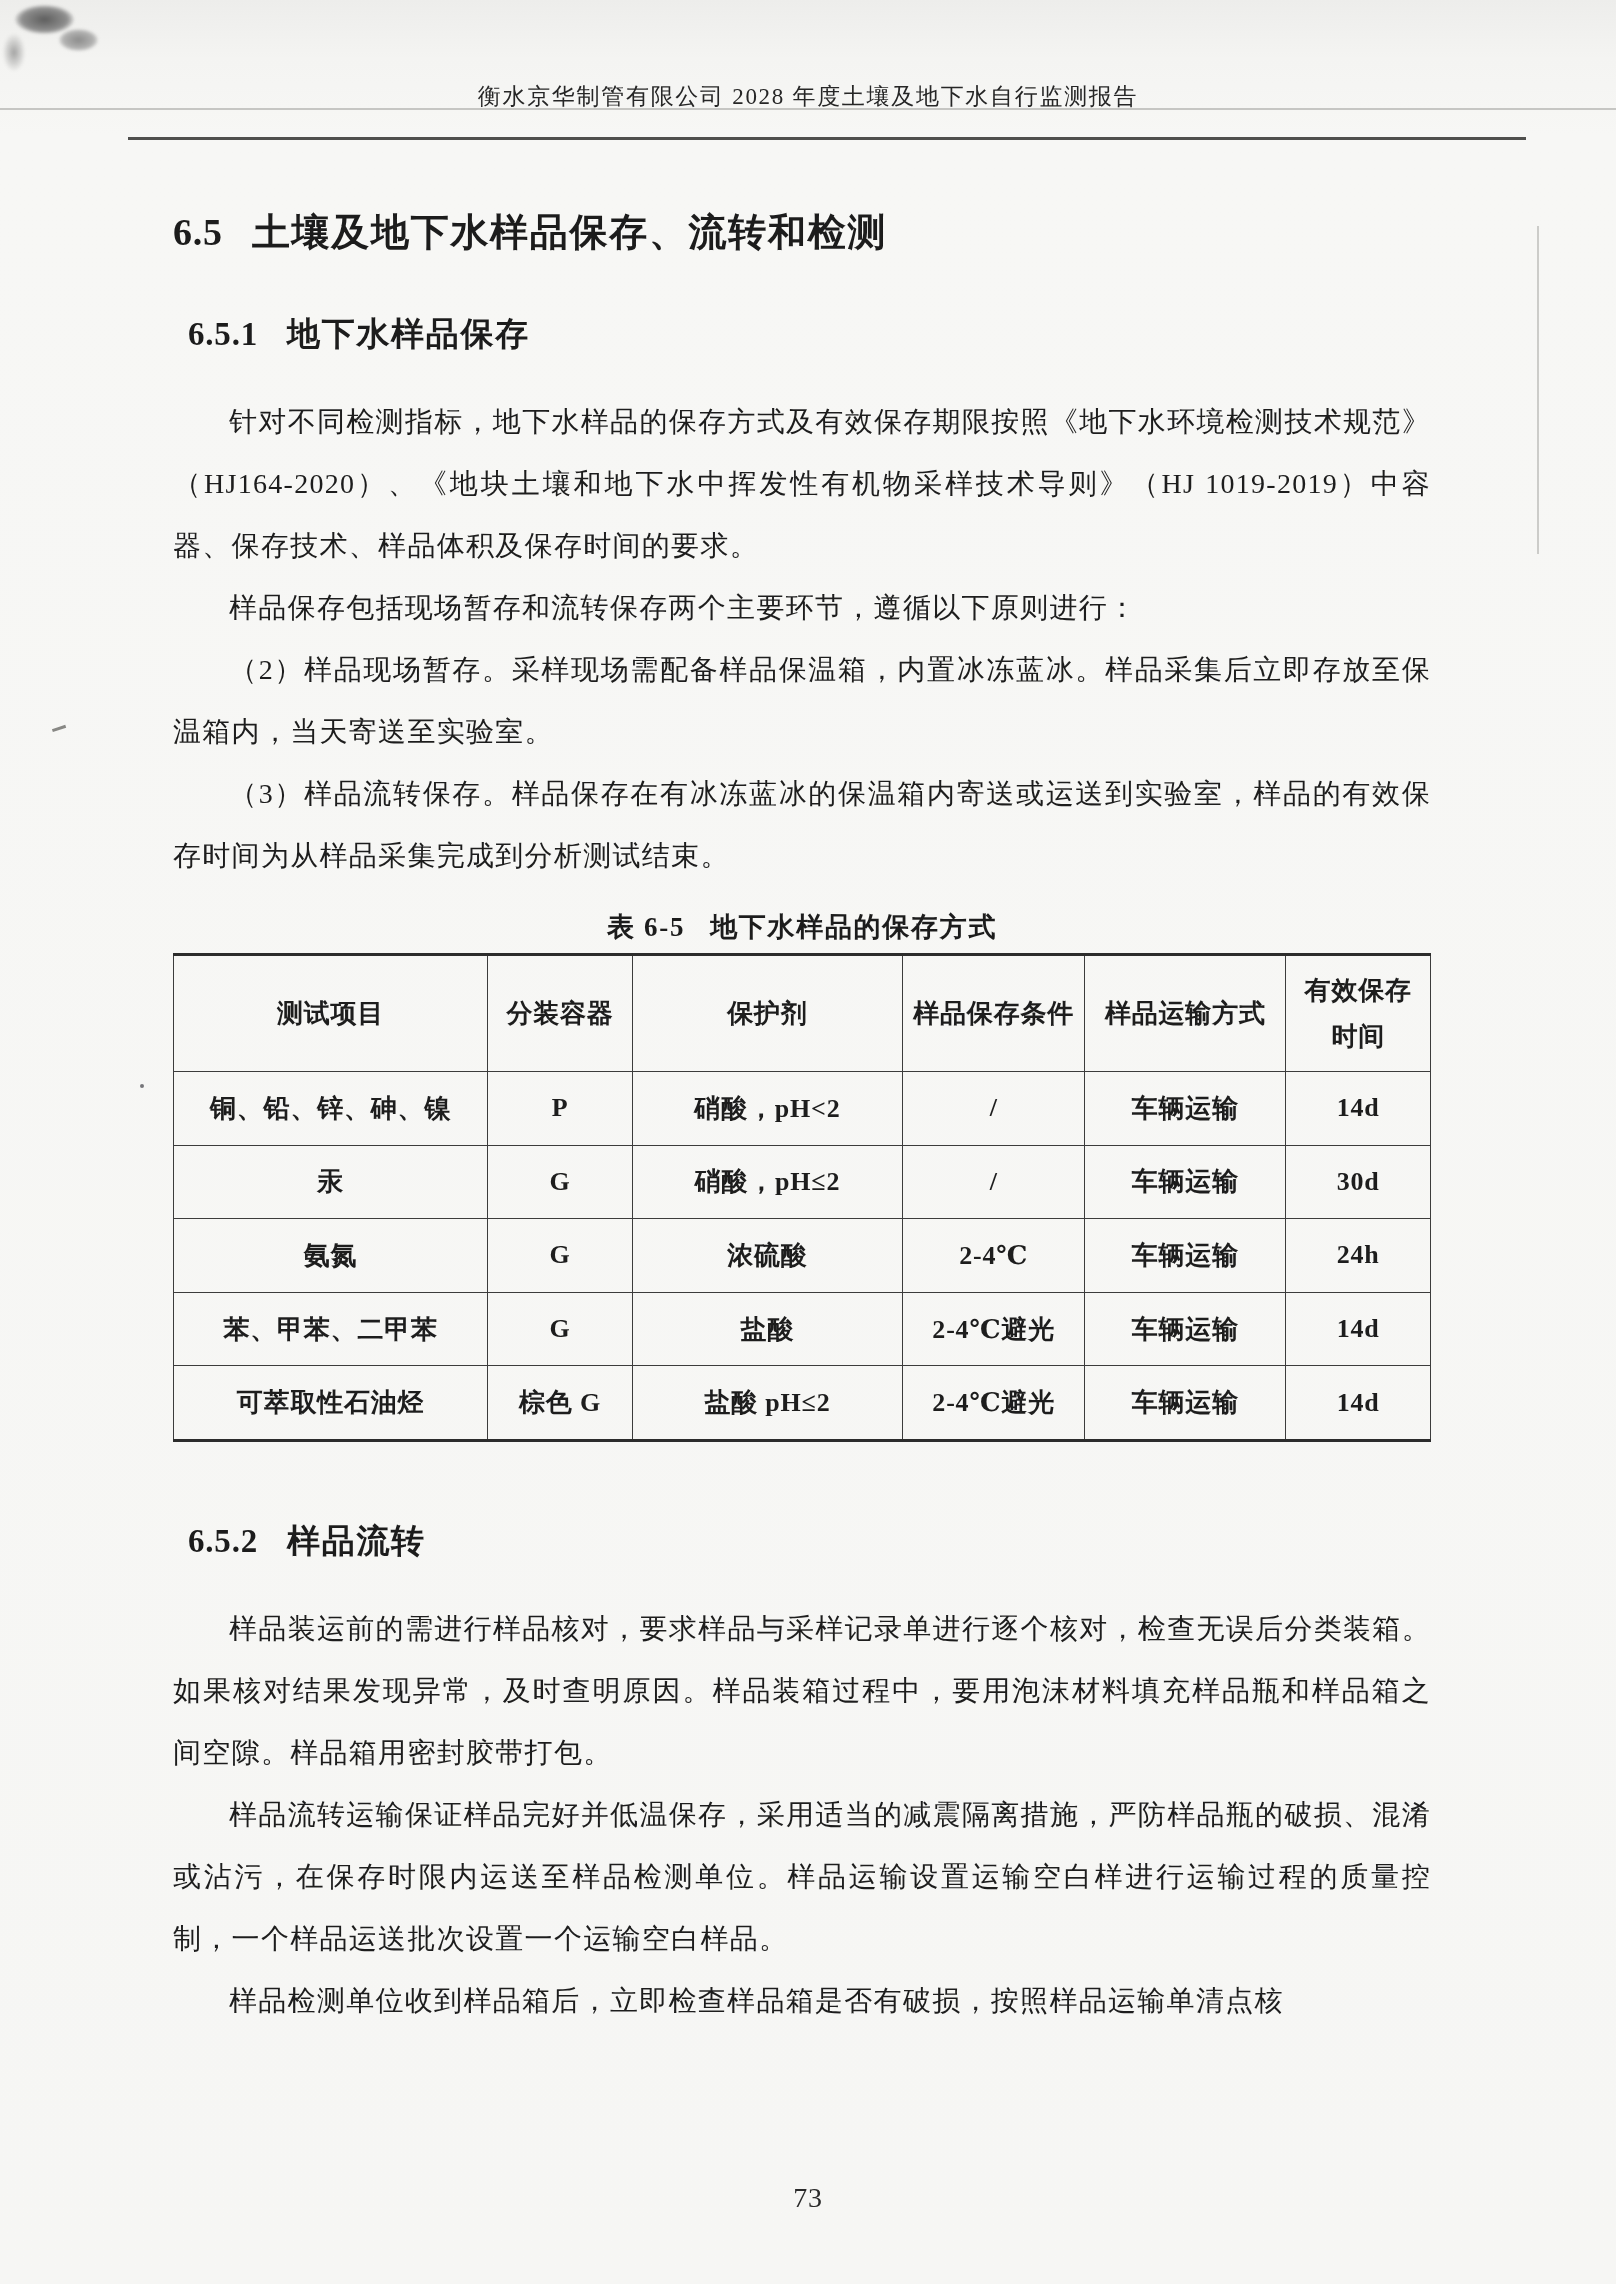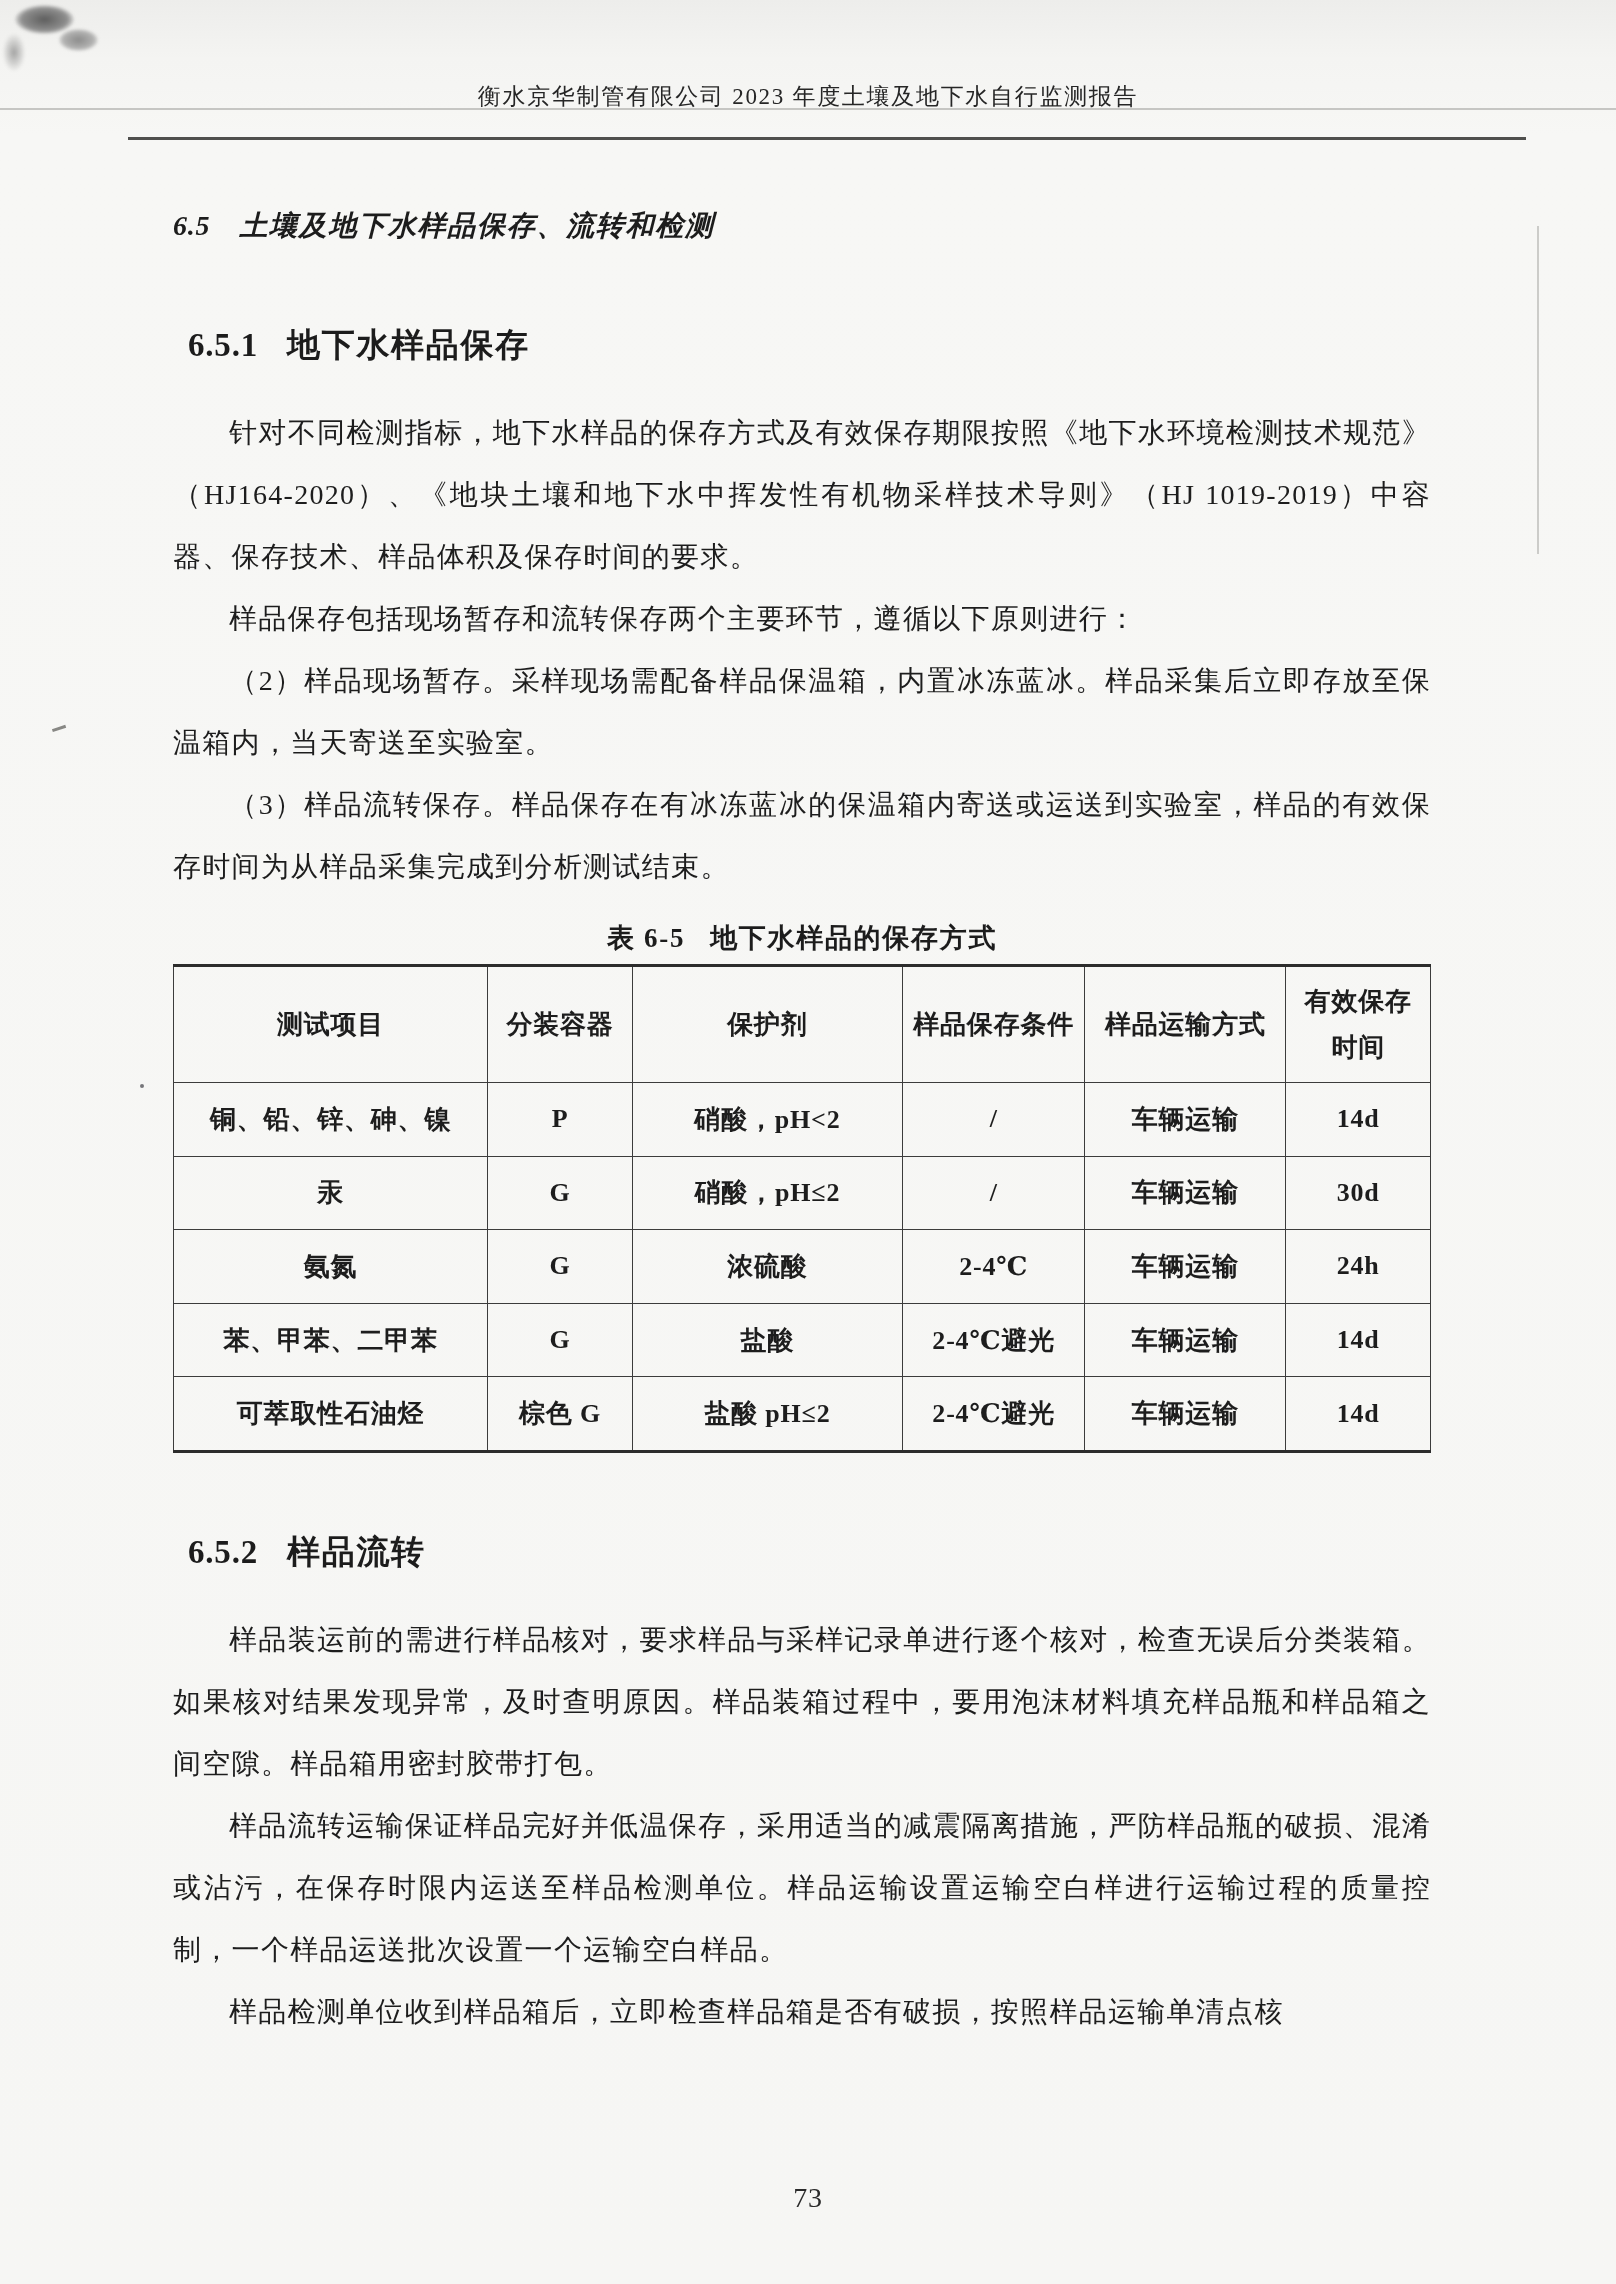--- a/index.html
+++ b/index.html
@@ -28,21 +28,21 @@
   .hdr .rule-light{position:absolute;left:0;top:108px;width:100%;height:1.7px;background:#c6c6c3;}
   .hdr .rule-dark{position:absolute;left:128px;top:137px;width:1398px;height:2.5px;background:#4f4f4d;}
   .hdr .hdr-text{
     position:absolute;left:0;top:81px;width:100%;
     text-align:center;font-size:23px;letter-spacing:1.7px;color:#262626;
   }
 
   
   .content{position:absolute;left:173px;top:192px;width:1258px;}
 
-  h1.sec{font-size:28px;font-weight:bold;margin:15px 0 78px 0;letter-spacing:1.7px;font-style:italic;}
+  h1.sec{font-size:38px;font-weight:bold;margin:15px 0 54px 0;letter-spacing:1.7px;}
   h2.sec{font-size:33px;font-weight:bold;margin:0 0 34px 15px;letter-spacing:1.7px;}
   h1.sec .num,h2.sec .num{margin-right:29px;letter-spacing:0.8px;}
   .par{
     font-size:28px;line-height:62px;margin:0;
     text-indent:2em;text-align:justify;letter-spacing:1.3px;color:#1d1d1d;
   }
 
   
   .tbl-caption{
     margin:22px 0 8.4px 0;text-align:center;font-size:27px;font-weight:bold;letter-spacing:1.7px;
@@ -77,21 +77,21 @@
 
   <div class="blob b1"></div>
   <div class="blob b2"></div>
   <div class="blob b3"></div>
   <div class="edge-line-right"></div>
   <div class="margin-dash"></div>
   <div class="margin-dot"></div>
 
   <div class="hdr">
     <div class="rule-light"></div>
-    <div class="hdr-text">衡水京华制管有限公司 2023 年度土壤及地下水自行监测报告</div>
+    <div class="hdr-text">衡水京华制管有限公司 2028 年度土壤及地下水自行监测报告</div>
     <div class="rule-dark"></div>
   </div>
 
   <div class="content">
 
     <h1 class="sec">
       <span class="num">6.5</span><span>土壤及地下水样品保存、流转和检测</span>
     </h1>
 
     <h2 class="sec">

